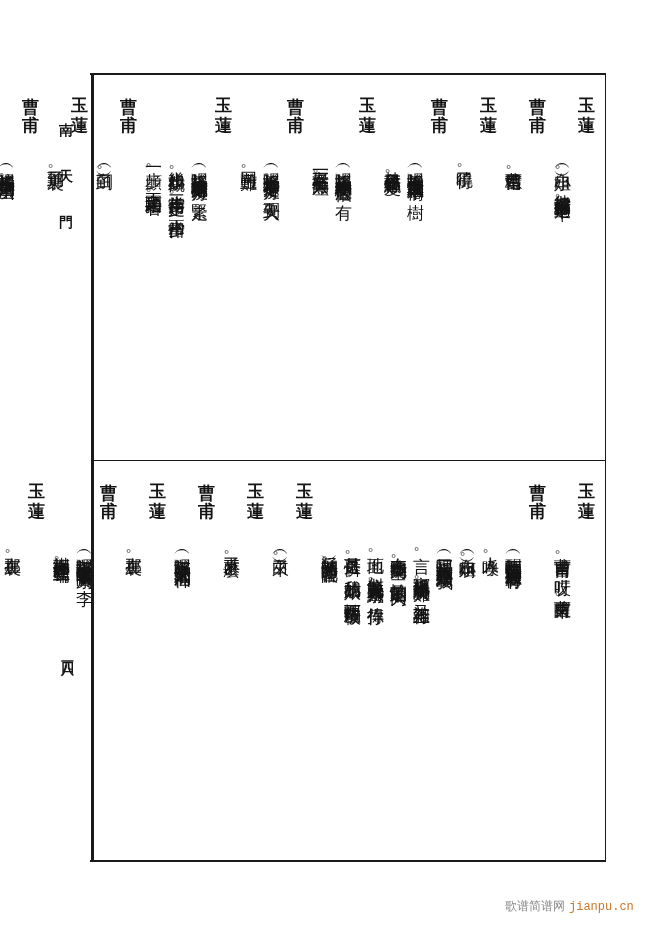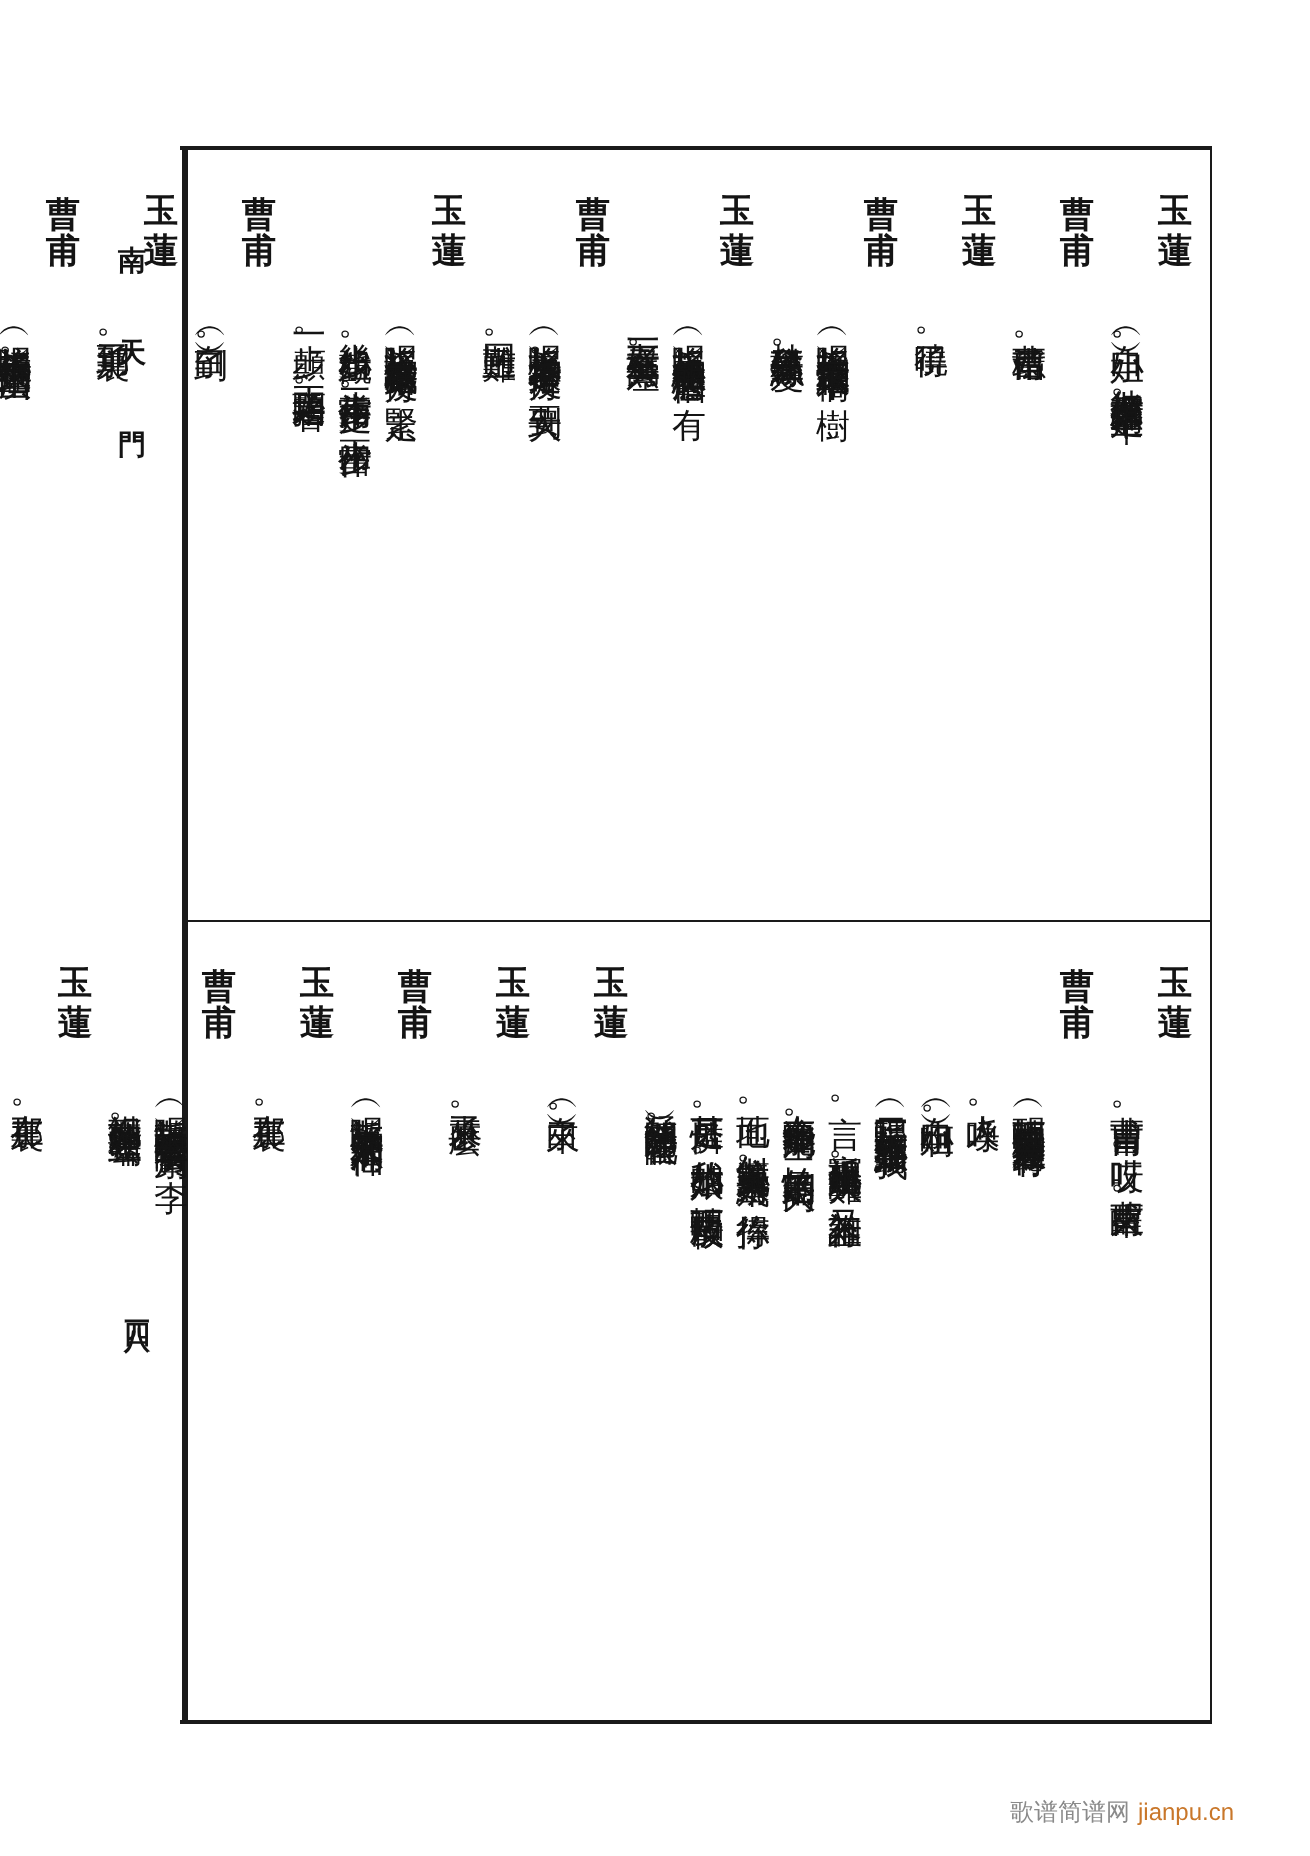--- a/index.html
+++ b/index.html
@@ -30,21 +30,21 @@
     .panel.bottom { left: 100px; top: 470px; width: 500px; height: 380px; }
 
     .block { display: flex; flex-direction: row-reverse; align-items: flex-start; }
     .speaker { writing-mode: vertical-rl; font-size: 17px; font-weight: bold;
       letter-spacing: 18px; width: 26px; line-height: 26px; height: 80px; }
     .lines { display: flex; flex-direction: row-reverse; padding-top: 74px; }
     .line { writing-mode: vertical-rl; font-size: 17px; line-height: 23px;
       letter-spacing: 1px; width: 23px; white-space: nowrap; }
 
     .watermark { position: absolute; left: 505px; top: 898px; font-size: 12px;
-      color: #8a8a8a; font-family: Liberation Sans, sans-serif; }
+      color: #8a8a8a; font-family: Liberation Mono, monospace; }
     .watermark .url { color: #c9772a; margin-left: 4px; }
   </style>
 </head>
 <body>
 
 <div class="page">
 
   <div class="margin-title">
     <span>南</span>
     <span>天</span>

